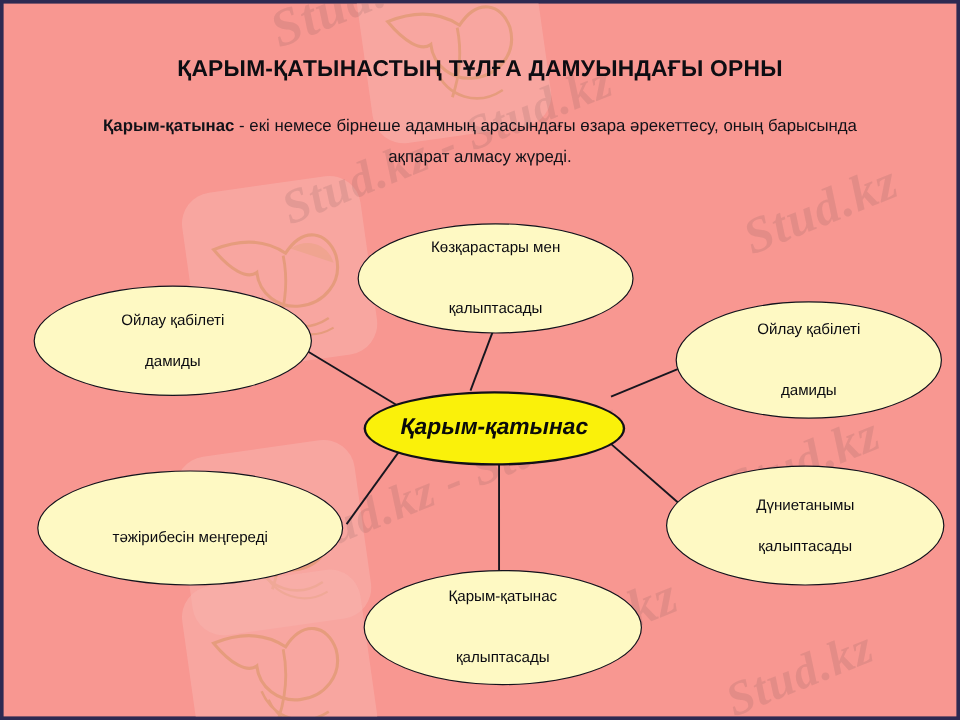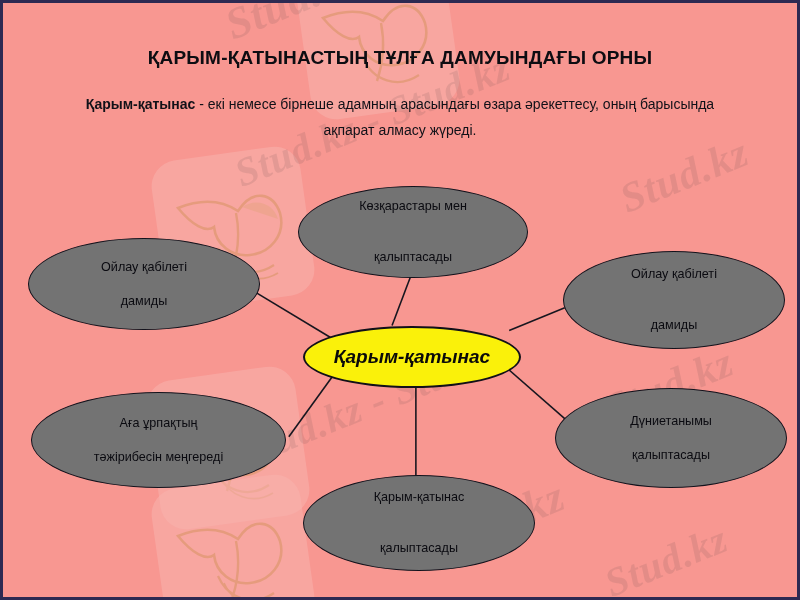--- a/index.html
+++ b/index.html
@@ -103,21 +103,21 @@
     position: absolute;
     display: flex;
     align-items: center;
     justify-content: center;
     text-align: center;
     border-radius: 50%;
     box-sizing: border-box;
     z-index: 3;
   }
   .node.teal {
-    background: #737373;
+    background: #fef9c3;
     border: 1.6px solid #13121c;
     color: #0a0a10;
     font-size: 12.6px;
     line-height: 17px;
   }
   .node.center {
     background: #FAF10A;
     border: 2px solid #111018;
     color: #0a0a0a;
     font-weight: bold;
@@ -223,21 +223,21 @@
     <div class="node teal" style="left:560px; top:248px; width:222px; height:98px;">
       <span>
         <span>Ойлау қабілеті</span><br>
         <br>
         <span>дамиды</span>
       </span>
     </div>
 
     <div class="node teal" style="left:28px; top:389px; width:255px; height:96px;">
       <span>
-        <span>Аға ұрпақтың</span><br>
+        <br>
         <span>тәжірибесін меңгереді</span>
       </span>
     </div>
 
     <div class="node teal" style="left:552px; top:385px; width:232px; height:100px;">
       <span>
         <span>Дүниетанымы</span><br>
         <span>қалыптасады</span>
       </span>
     </div>

